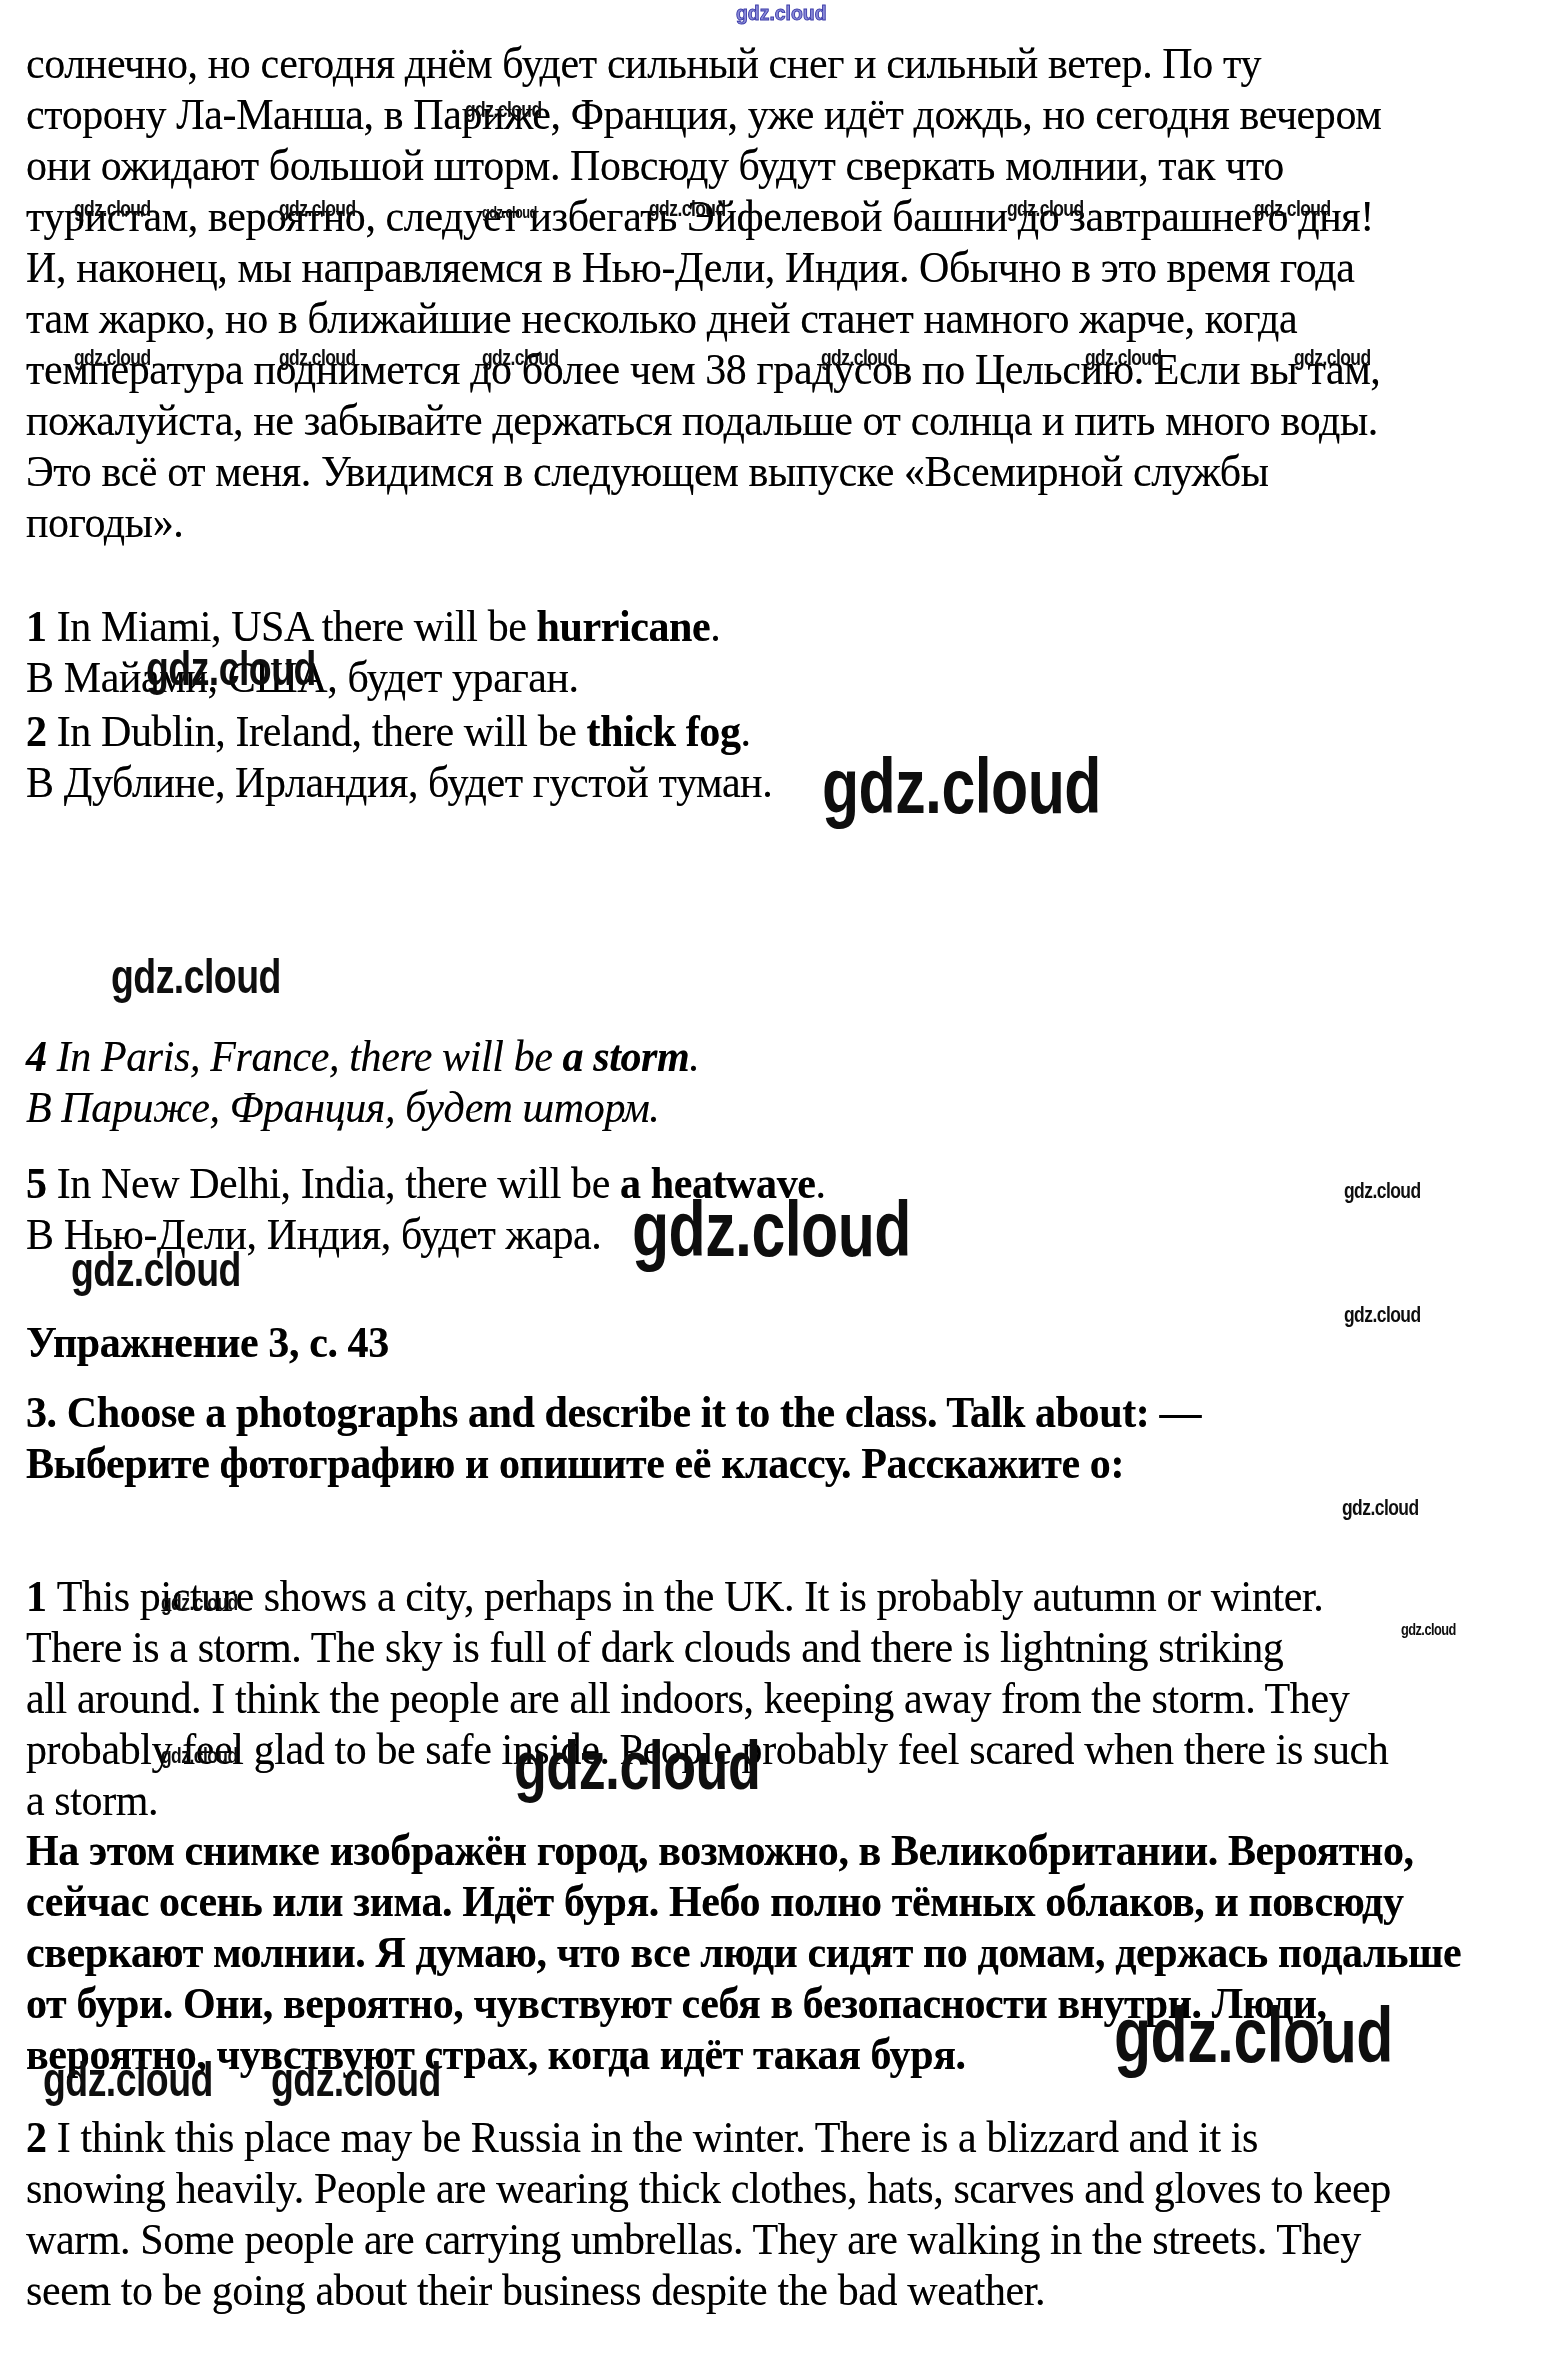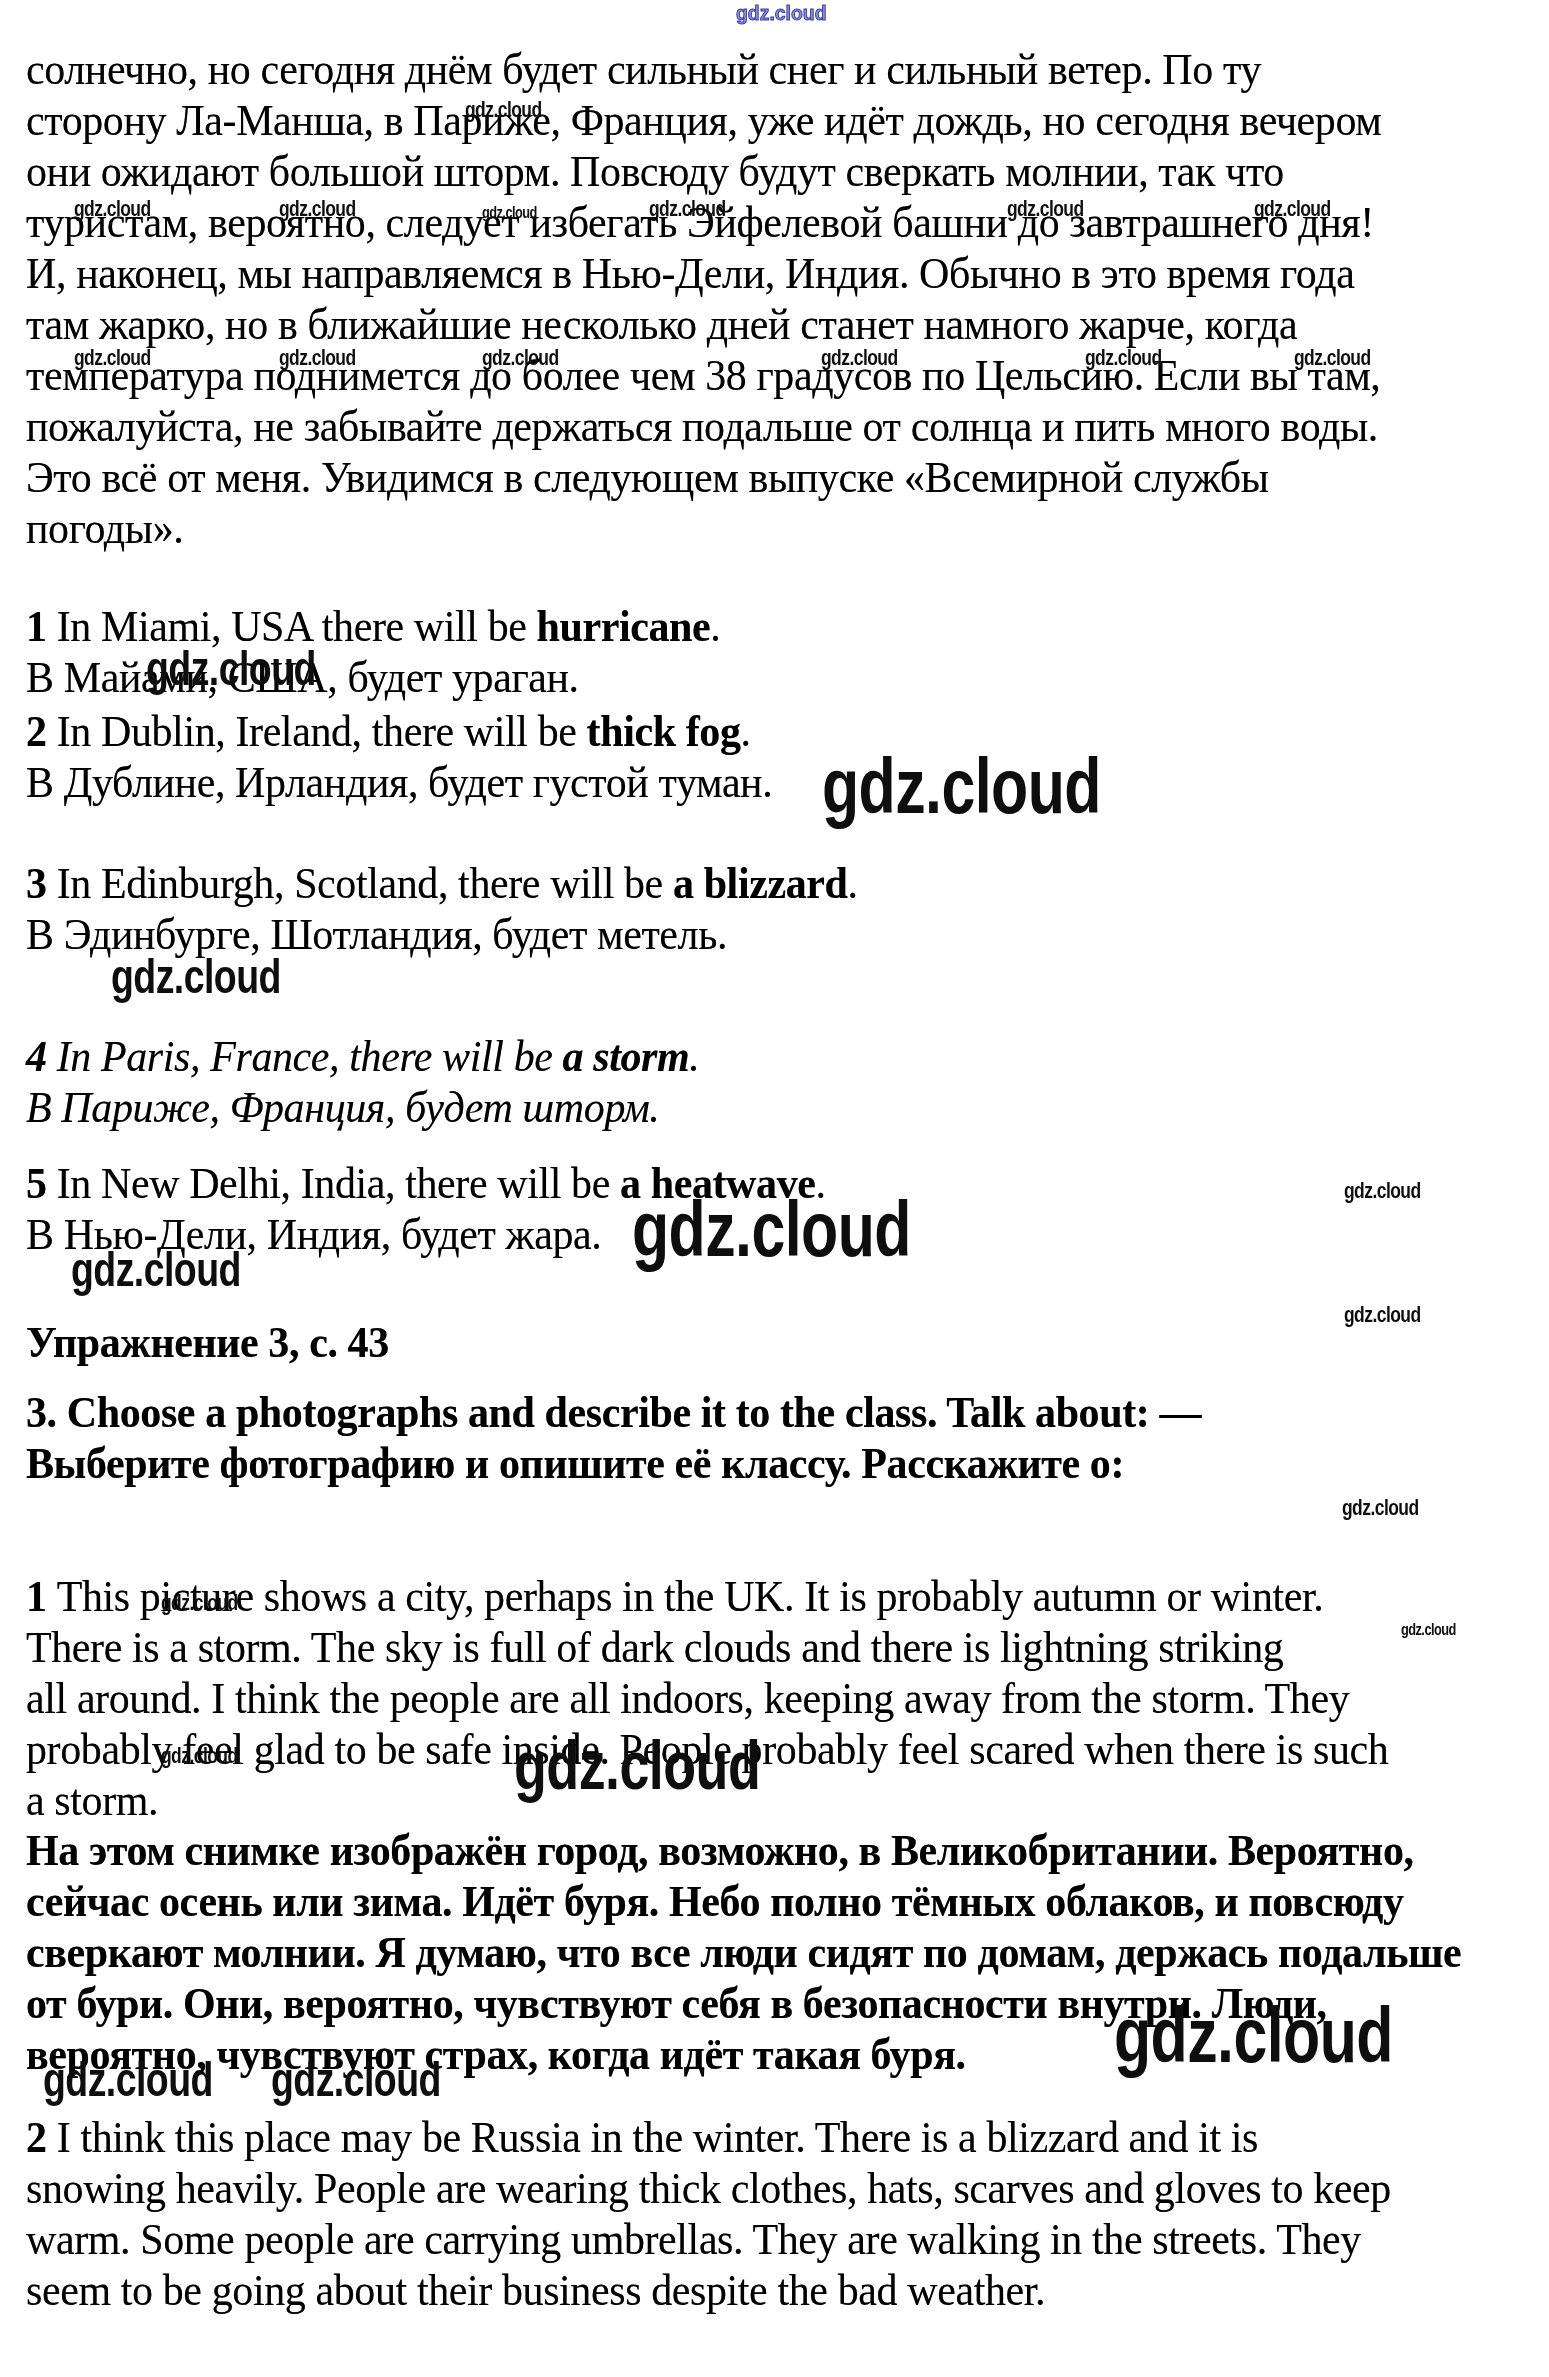--- a/index.html
+++ b/index.html
@@ -28,43 +28,39 @@
   .wm-huge{font-size:78px;}
   .wm-blue{
     font-size:19.4px;color:#8a8ad8;font-weight:700;
     -webkit-text-stroke:0.9px #3a3aa8;transform:none;letter-spacing:0;
   }
 </style>
 </head>
 <body>
 
 <div id="page" style="background: rgb(255, 255, 255); color: rgb(0, 0, 0);">
-    <div class="sec" style="top: 44px;">
+    <div class="sec" style="top: 38px;">
       <div class="text-line"><span class="">солнечно, но сегодня днём будет сильный снег и сильный ветер. По ту</span></div>
       <div class="text-line"><span class="">сторону Ла-Манша, в Париже, Франция, уже идёт дождь, но сегодня вечером</span></div>
       <div class="text-line"><span class="">они ожидают большой шторм. Повсюду будут сверкать молнии, так что</span></div>
       <div class="text-line"><span class="">туристам, вероятно, следует избегать Эйфелевой башни до завтрашнего дня!</span></div>
       <div class="text-line"><span class="">И, наконец, мы направляемся в Нью-Дели, Индия. Обычно в это время года</span></div>
       <div class="text-line"><span class="">там жарко, но в ближайшие несколько дней станет намного жарче, когда</span></div>
       <div class="text-line"><span class="">температура поднимется до более чем 38 градусов по Цельсию. Если вы там,</span></div>
       <div class="text-line"><span class="">пожалуйста, не забывайте держаться подальше от солнца и пить много воды.</span></div>
       <div class="text-line"><span class="">Это всё от меня. Увидимся в следующем выпуске «Всемирной службы</span></div>
       <div class="text-line"><span class="">погоды».</span></div>
     </div>
     <div class="sec" style="top: 561px; margin-top: 40px;">
       <div class="text-line"><span class="b">1 </span><span class="">In Miami, USA there will be </span><span class="b">hurricane</span><span class="">.</span></div>
       <div class="text-line"><span class="">В Майами, США, будет ураган.</span></div>
     </div>
     <div class="sec" style="top: 706px;">
       <div class="text-line"><span class="b">2 </span><span class="">In Dublin, Ireland, there will be </span><span class="b">thick fog</span><span class="">.</span></div>
       <div class="text-line"><span class="">В Дублине, Ирландия, будет густой туман.</span></div>
-    </div>
-    <div class="sec" style="top: 858px;">
-      <div class="text-line"><span class="b">3 </span><span class="">In Edinburgh, Scotland, there will be </span><span class="b">a blizzard</span><span class="">.</span></div>
-      <div class="text-line"><span class="">В Эдинбурге, Шотландия, будет метель.</span></div>
     </div>
     <div class="sec" style="top: 1031px; font-style: italic;">
       <div class="text-line"><span class="b">4 </span><span class="">In Paris, France, there will be </span><span class="b">a storm</span><span class="">.</span></div>
       <div class="text-line"><span class="">В Париже, Франция, будет шторм.</span></div>
     </div>
     <div class="sec" style="top: 1158px;">
       <div class="text-line"><span class="b">5 </span><span class="">In New Delhi, India, there will be </span><span class="b">a heatwave</span><span class="">.</span></div>
       <div class="text-line"><span class="">В Нью-Дели, Индия, будет жара.</span></div>
     </div>
     <div class="sec bold-line" style="top: 1317px;">

